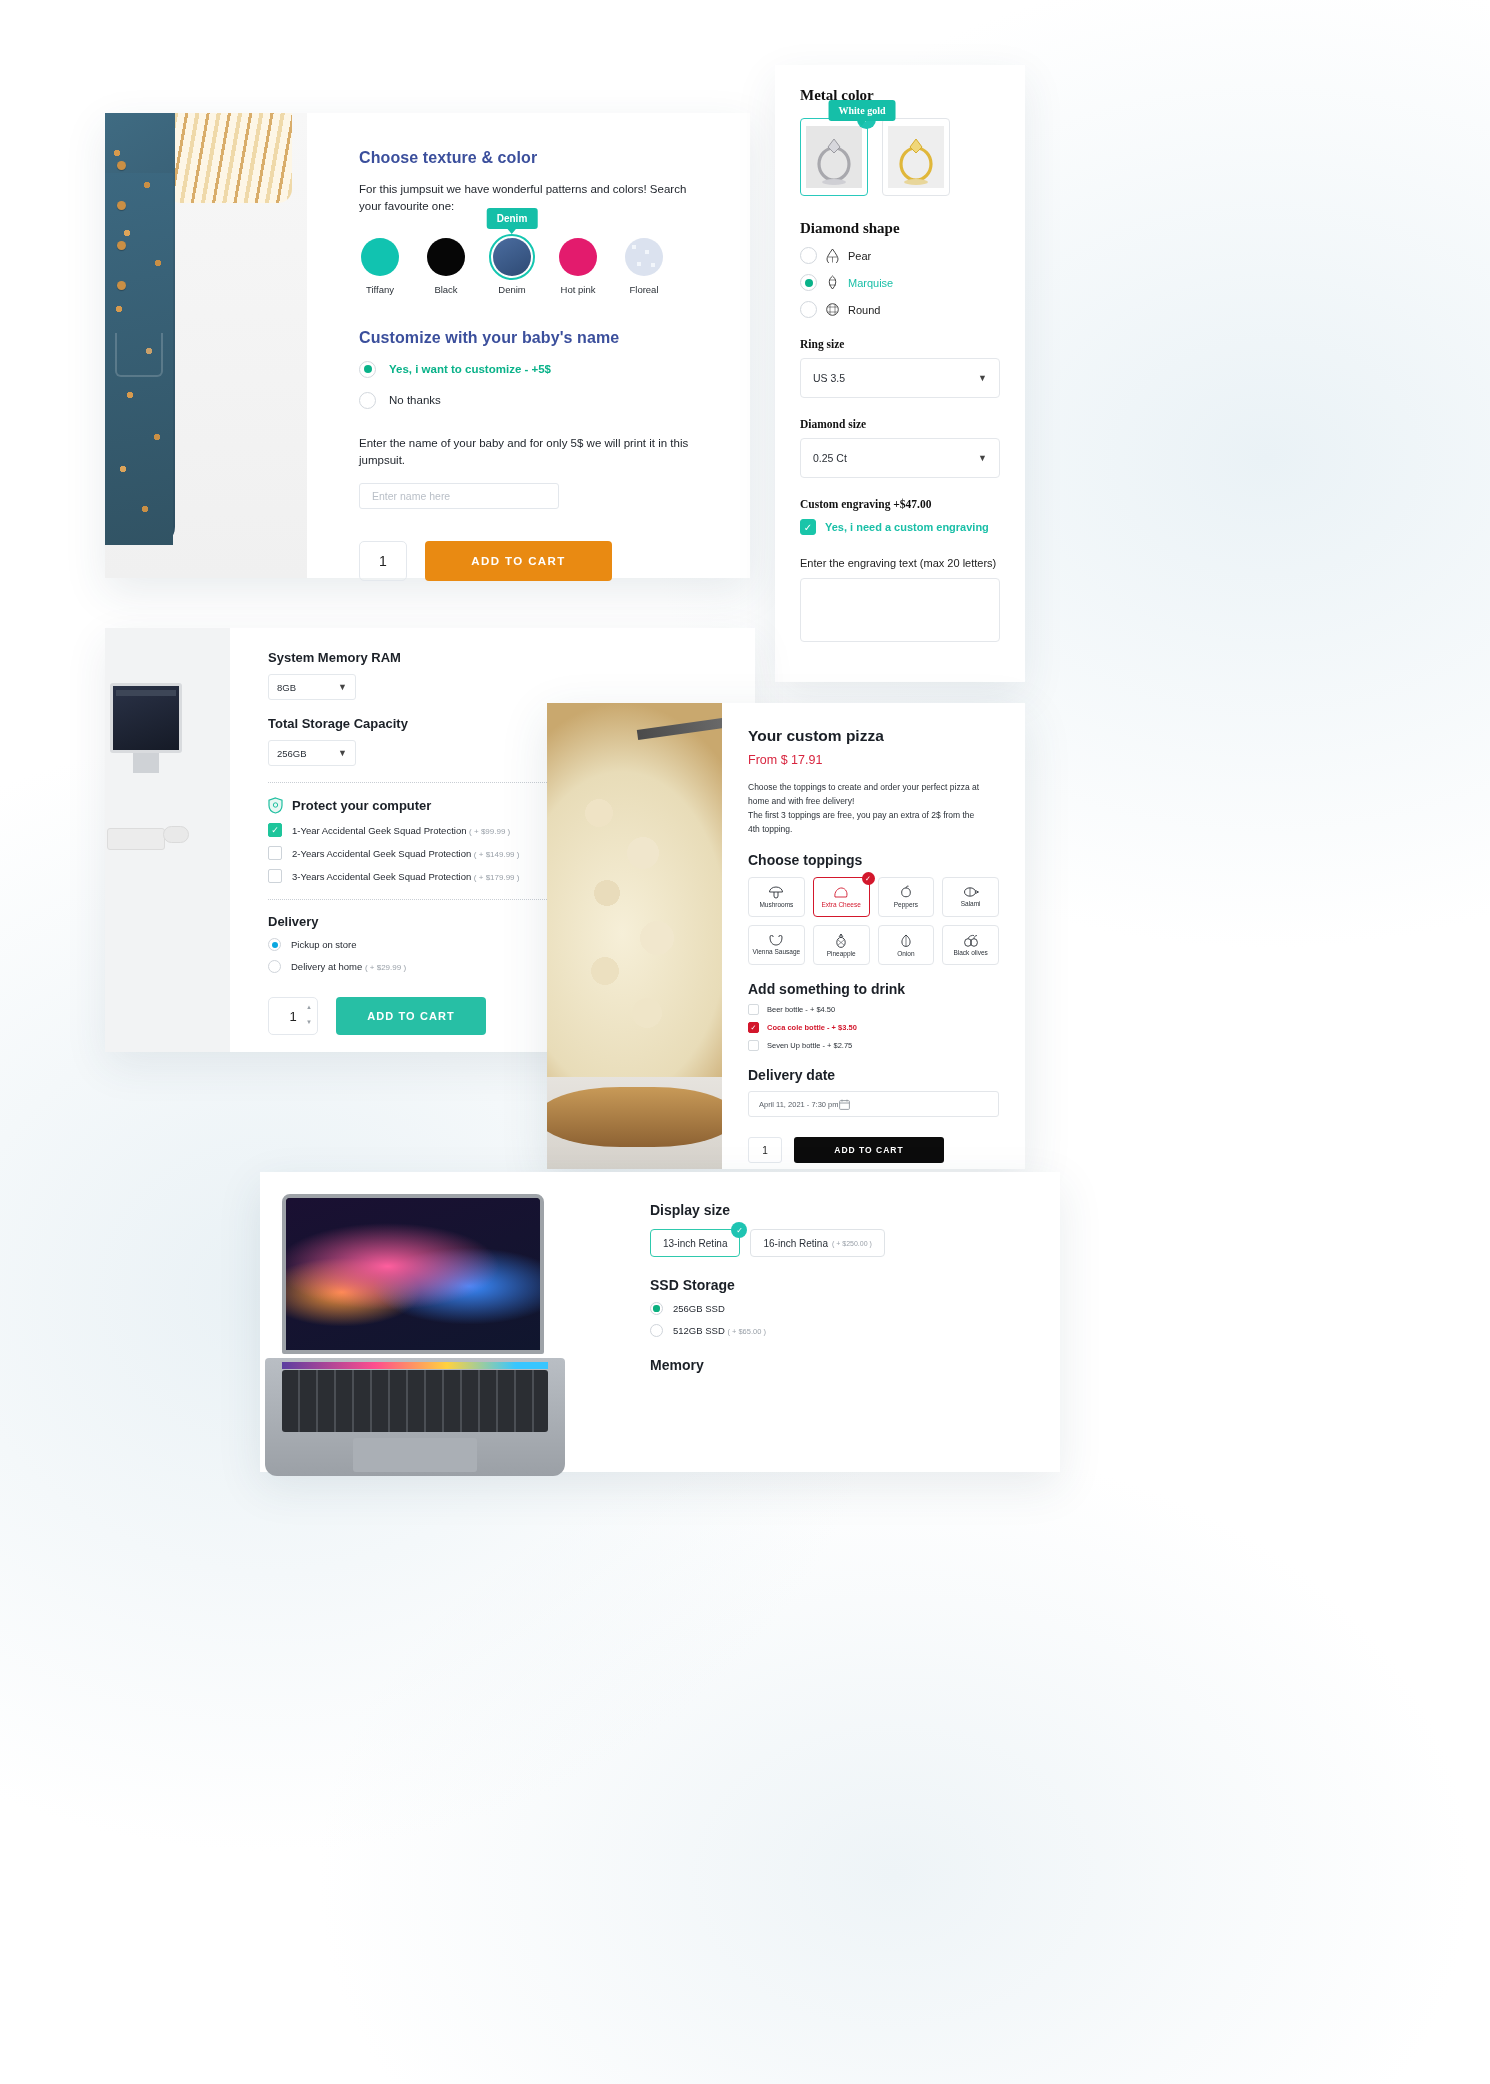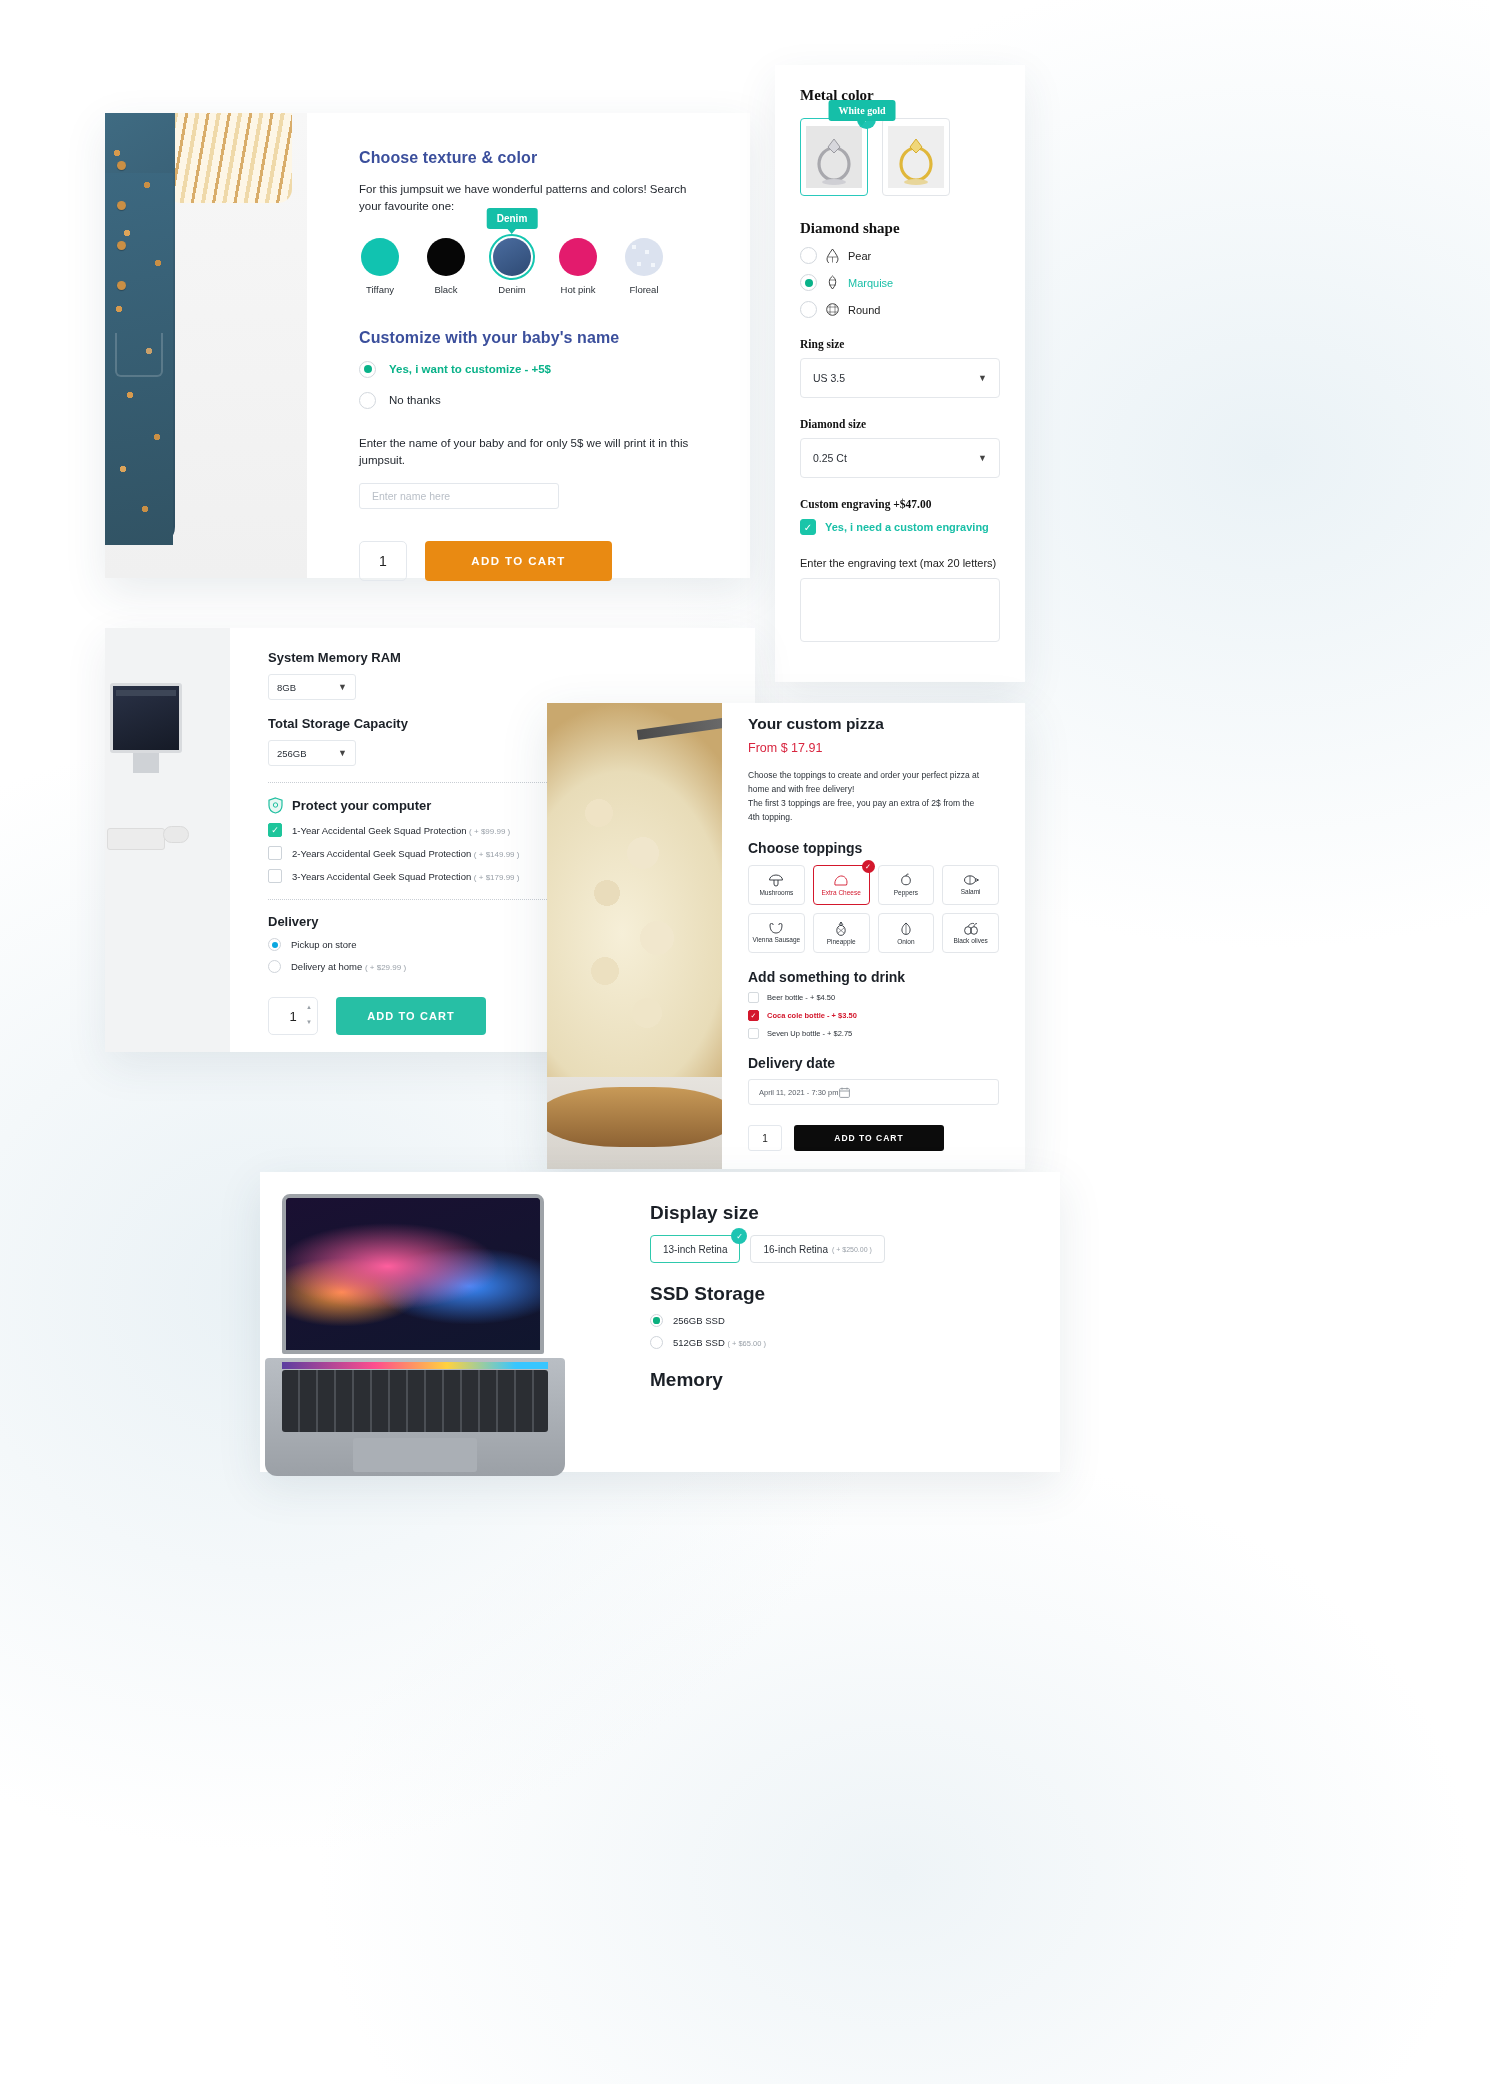--- a/index.html
+++ b/index.html
@@ -207,21 +207,21 @@
       radial-gradient(circle 15px at 100px 310px,#efe5c8 99%,transparent 100%),
       radial-gradient(ellipse 150px 230px at 75px 230px,#f6efd8 0%,#e8dcb8 70%,#c9a86e 100%),
       linear-gradient(180deg,#ded9d2,#cfc9c0);
   }
   .pz-crust { position:absolute; left:-10px; bottom:22px; width:200px; height:60px;
     background: linear-gradient(180deg,#c89a58,#8d6233); border-radius: 50%/ 60%; }
   .pz-marble { position:absolute; left:0; bottom:0; width:100%; height:92px;
     background: linear-gradient(180deg,#e6e3de,#d6d2cb); }
   .pz-knife { position:absolute; left:90px; top:20px; width:100px; height:10px;
     background: linear-gradient(90deg,#4a4a4a,#6e6e6e); transform: rotate(-8deg); }
-  #pizza-form { flex: 1; padding: 12px 26px 0 26px; }
+  #pizza-form { flex: 1; padding: 24px 26px 0 26px; }
   .pz-title { font-size: 15.5px; font-weight: 700; color: #1b2027; }
   .pz-price { font-size: 12.5px; color: #d8253f; margin-top: 8px; }
   .pz-desc { font-size: 8.5px; color: #2b3138; line-height: 1.65; margin-top: 13px; }
   .pz-sub { font-size: 14px; font-weight: 700; color: #1b2027; margin-top: 16px; }
   .top-grid { display: grid; grid-template-columns: repeat(4,1fr); gap: 8px; margin-top: 9px; }
   .top-cell {
     height: 40px; border: 1px solid #e3e6ea; border-radius: 4px; background:#fff;
     display: flex; flex-direction: column; align-items: center; justify-content: center;
     gap: 2px; position: relative;
   }
@@ -269,21 +269,21 @@
     background: linear-gradient(180deg,#b9bec4,#9ba0a6); border-radius: 4px 4px 12px 12px; }
   .lt-keys { position:absolute; left:22px; top:198px; width:266px; height:62px;
     background: #3a3d42; border-radius:3px;
     background-image: repeating-linear-gradient(90deg,#2b2e33 0 16px,#4b4f55 16px 18px),
                       repeating-linear-gradient(180deg,#2b2e33 0 10px,#4b4f55 10px 12px); }
   .lt-touchbar { position:absolute; left:22px; top:190px; width:266px; height:7px;
     background: linear-gradient(90deg,#5b3fa0,#ff4d8d 35%,#ffd23f 62%,#38c6ff 88%); }
   .lt-trackpad { position:absolute; left:93px; top:266px; width:124px; height:34px;
     background:#aaafb5; border-radius:3px; }
   #laptop-form { flex:1; padding: 30px 40px 0 40px; }
-  .lt-h { font-size: 19px; font-weight: 700; color: #1b2027; }
+  .lt-h { font-size: 14px; font-weight: 700; color: #1b2027; }
   .chip-row { display:flex; gap: 10px; margin-top: 11px; }
   .chip { height: 28px; border:1px solid #dfe3e7; border-radius:4px; background:#fff;
     display:flex;align-items:center;justify-content:center; padding: 0 12px;
     font-size: 10px; color:#2a3038; position: relative;}
   .chip.sel { border:1.2px solid #2ec9ad; }
   .chip .sub { font-size: 7px; color:#9aa1a9; margin-left:4px; }
   .chip-badge { position:absolute; right:-8px; top:-8px; width:16px;height:16px;border-radius:50%;
     background:#1ec4b2;color:#fff;font-size:8px;display:flex;align-items:center;justify-content:center;}
   .lt-radio-row { display:flex; align-items:center; gap:10px; margin-top:9px; }
   .lt-radio { width:13px;height:13px;border-radius:50%;border:1.3px solid #cfd4da;background:#fff;flex:none;position:relative;}

